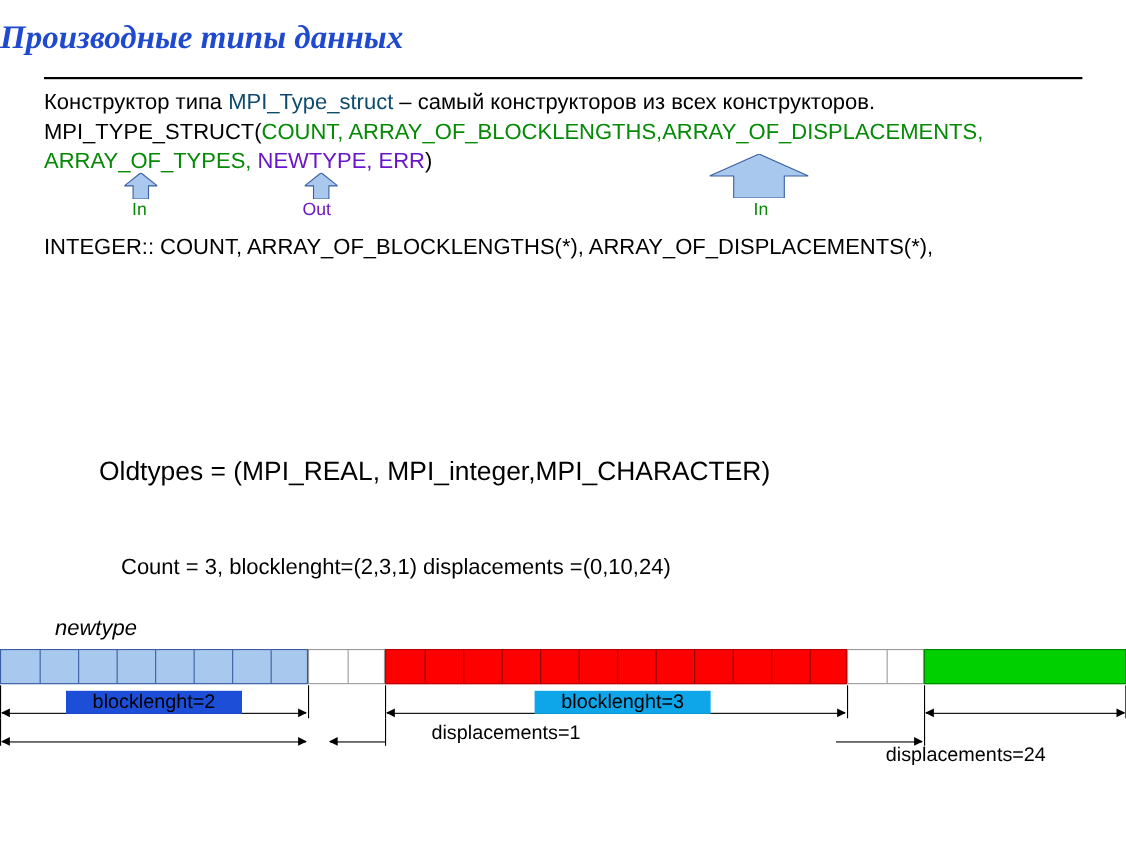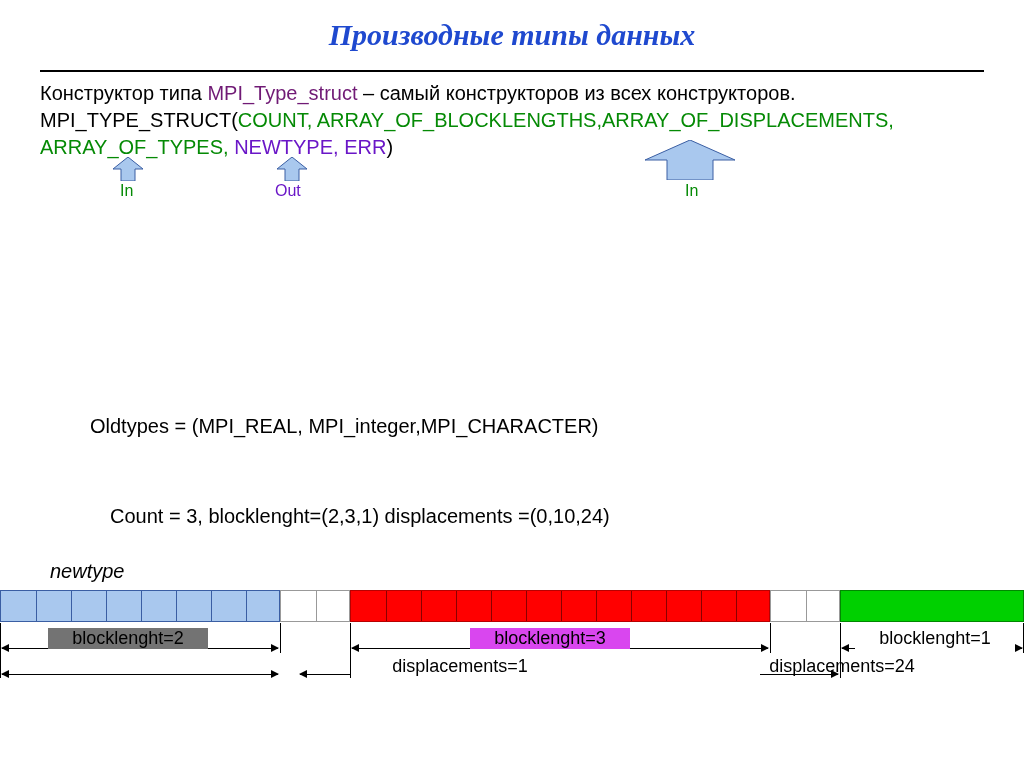--- a/index.html
+++ b/index.html
@@ -15,21 +15,21 @@
   .slide {
     position: relative;
     width: 1024px;
     height: 768px;
   }
   .title {
     position: absolute;
     top: 18px;
     left: 0;
     width: 100%;
-    text-align: center;
+    text-align: left;
     font-family: "Times New Roman", serif;
     font-style: italic;
     font-weight: bold;
     font-size: 30px;
     color: #1f49cf;
   }
   .hr {
     position: absolute;
     left: 40px;
     right: 40px;
@@ -38,21 +38,21 @@
     background: #000;
   }
   .body {
     position: absolute;
     left: 40px;
     right: 40px;
     top: 80px;
     font-size: 20px;
     line-height: 1.35;
   }
-  .blue { color: #701a75; text-align: right; }
+  .blue { color: #0c4a6e; text-align: right; }
   .green { color: #058A05; }
   .purple { color: #6a16c7; }
 
   .arrow-small {
     position: absolute;
     width: 30px;
     height: 24px;
   }
   .arrow-big {
     position: absolute;
@@ -75,21 +75,21 @@
     right: 40px;
     top: 210px;
     font-size: 20px;
     line-height: 1.5;
   }
 
   .oldtypes {
     position: absolute;
     left: 90px;
     top: 415px;
-    font-size: 20px;
+    font-size: 24px;
   }
   .count-line {
     position: absolute;
     left: 110px;
     top: 505px;
     font-size: 20px;
   }
   .newtype-label {
     position: absolute;
     left: 50px;
@@ -189,21 +189,21 @@
       </svg>
   </div>
 
   <div class="labels-row">
     <span class="green" style="left:80px;">In</span>
     <span class="purple" style="left:235px;">Out</span>
     <span class="green" style="left:645px;">In</span>
   </div>
 
   <div class="decl">
-    <br>
+    <span>INTEGER:: COUNT, ARRAY_OF_BLOCKLENGTHS(*),  ARRAY_OF_DISPLACEMENTS(*),</span><br>
   </div>
 
   <div class="oldtypes">Oldtypes  = (MPI_REAL, MPI_integer,MPI_CHARACTER)</div>
   <div class="count-line">Count = 3, blocklenght=(2,3,1)  displacements  =(0,10,24)</div>
   <div class="newtype-label">newtype</div>
 
   <div class="diagram">
 
     <div class="block blue-block" style="left:0px; width:280px;">
       <div class="tick" style="left:35px"></div>
@@ -243,28 +243,27 @@
     <div class="vtick" style="left:280px; top:33px; height:30px;"></div>
     <div class="vtick" style="left:350px; top:33px; height:30px;"></div>
     <div class="vtick" style="left:770px; top:33px; height:30px;"></div>
     <div class="vtick" style="left:840px; top:33px; height:55px;"></div>
     <div class="vtick" style="left:1023px;top:33px; height:30px;"></div>
 
     <div class="dim-arrow" style="left:2px;   top:58px; width:276px;"></div>
     <div class="dim-arrow" style="left:352px; top:58px; width:416px;"></div>
     <div class="dim-arrow" style="left:842px; top:58px; width:180px;"></div>
 
-    <div class="dim-label" style="left:48px;  width:160px; background:#737373;">blocklenght=2</div>
-    <div class="dim-label" style="left:470px; width:160px; background:#d946ef;">blocklenght=3</div>
-    <div class="dim-label" style="left:855px; width:160px; background:#fff;">blocklenght=1</div>
+    <div class="dim-label" style="left:60px;  width:160px; background:#1d4ed8;">blocklenght=2</div>
+    <div class="dim-label" style="left:486px; width:160px; background:#0ea5e9;">blocklenght=3</div>
 
     <div class="vtick" style="left:0px;   top:63px; height:25px;"></div>
     <div class="vtick" style="left:350px; top:63px; height:25px;"></div>
 
     <div class="dim-arrow" style="left:2px;   top:84px; width:276px;"></div>
     <div class="dim-arrow left-only" style="left:300px; top:84px; width:50px;"></div>
     <div class="dim-arrow right-only" style="left:760px; top:84px; width:78px;"></div>
 
     <div class="dim-disp" style="left:360px; width:200px;">displacements=1</div>
-    <div class="dim-disp" style="left:742px; width:200px;">displacements=24</div>
+    <div class="dim-disp" style="left:778px; width:200px;margin-top:20px;">displacements=24</div>
 
   </div>
 </div>
 
 </body></html>

